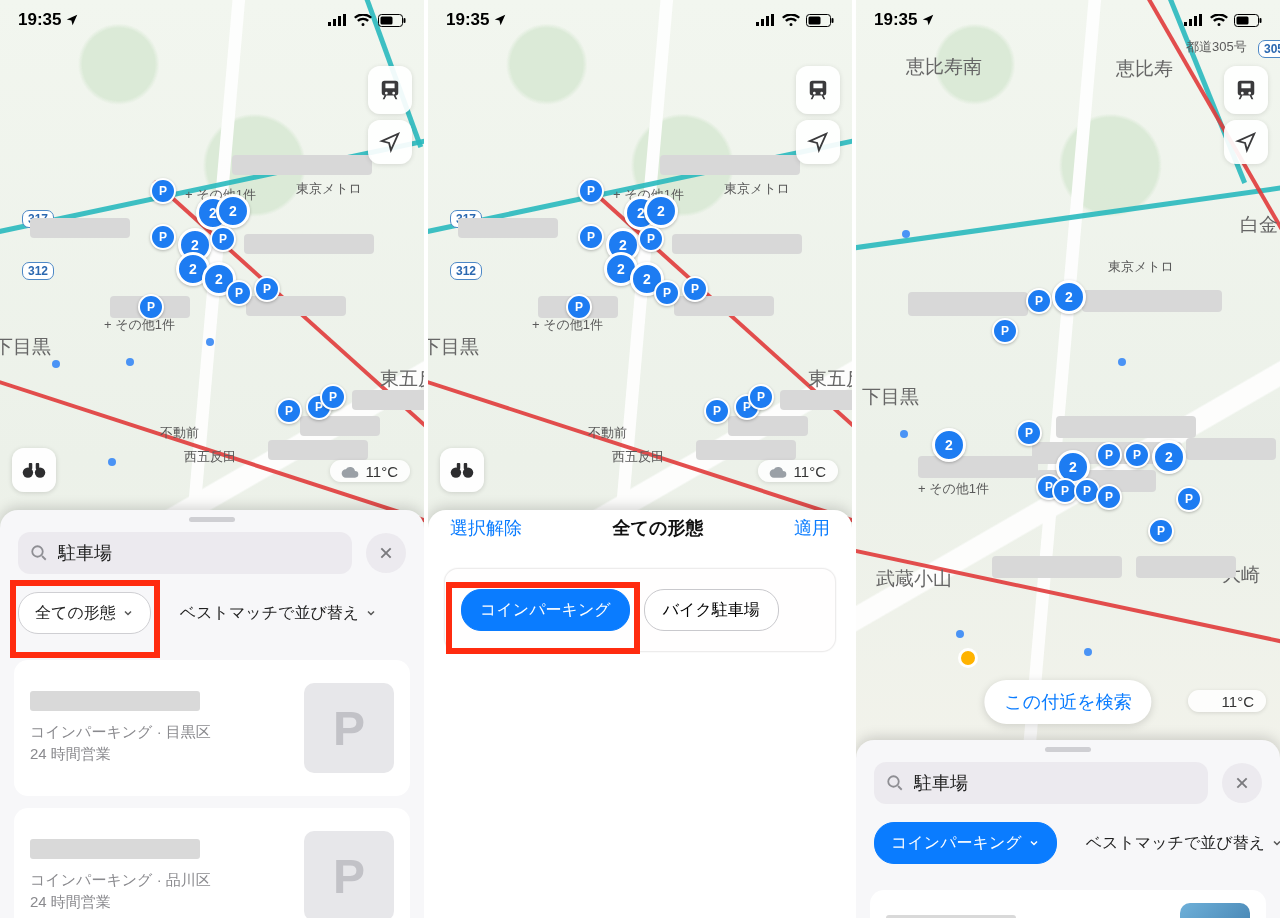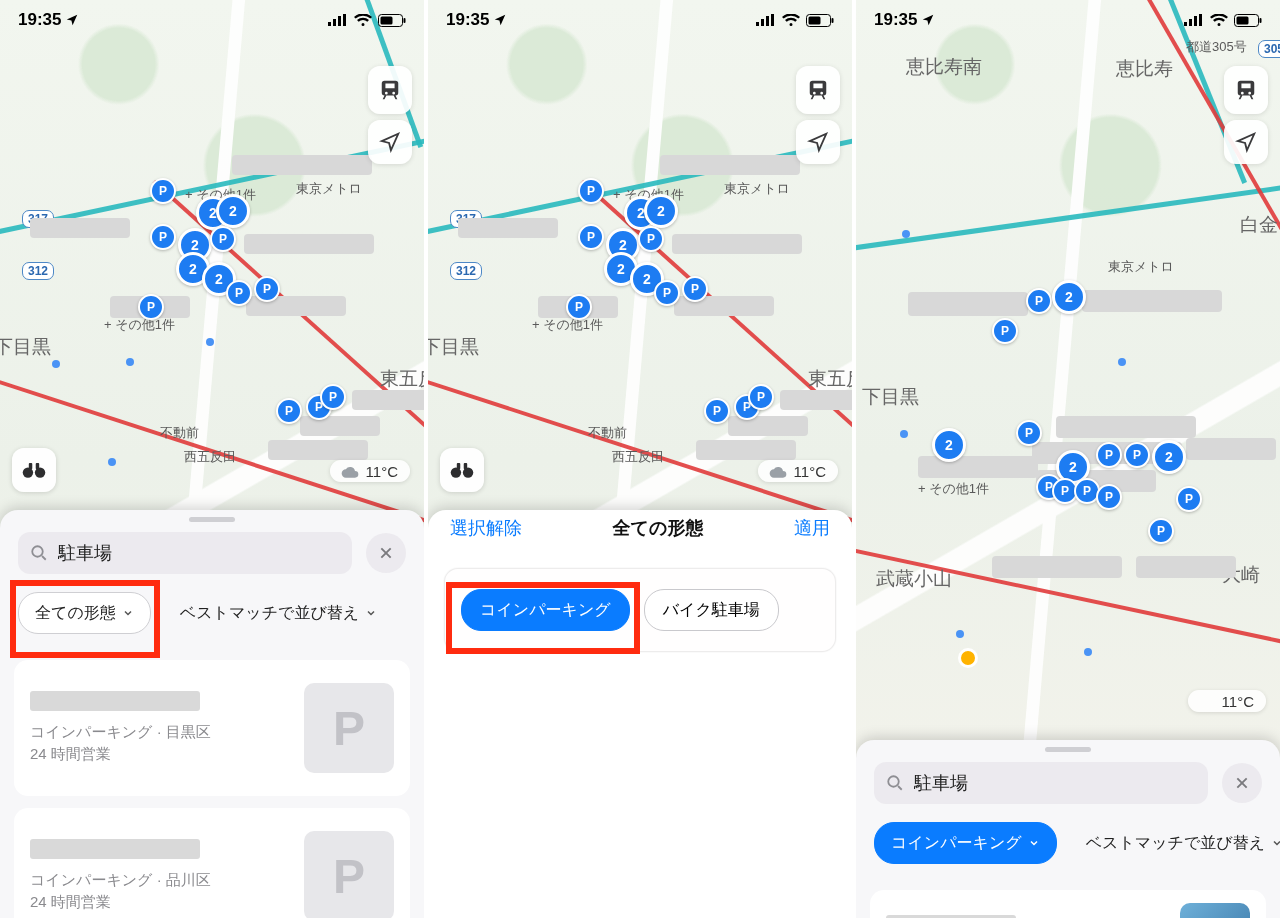--- a/index.html
+++ b/index.html
@@ -413,20 +413,23 @@
     <svg width="22" height="24" viewBox="0 0 24 24" fill="#3a3a3c">
           <path d="M6 2h12a3 3 0 013 3v10a3 3 0 01-3 3l2 4h-2l-2-4H8l-2 4H4l2-4a3 3 0 01-3-3V5a3 3 0 013-3zm1 3v5h10V5zm1 9a1.5 1.5 0 100 3 1.5 1.5 0 000-3zm8 0a1.5 1.5 0 100 3 1.5 1.5 0 000-3z"></path>
         </svg>
   </div>
   <div class="ctrl arrow">
     <svg width="22" height="22" viewBox="0 0 24 24" fill="none" stroke="#3a3a3c" stroke-width="2">
           <path d="M3 11l18-8-8 18-2-8z"></path>
         </svg>
   </div>
 
+  <div class="nearby">
+    <span>この付近を検索</span>
+  </div>
   <div class="weather">
     <svg width="18" height="18" viewBox="0 0 24 24" fill="#b9bec6">
           <path d="M14 2a10 10 0 100 20 8 8 0 010-20z"></path>
         </svg>
     <span>11°C</span>
   </div>
 
   <div class="panel">
     <div class="grab"></div>
     <div class="searchrow">

